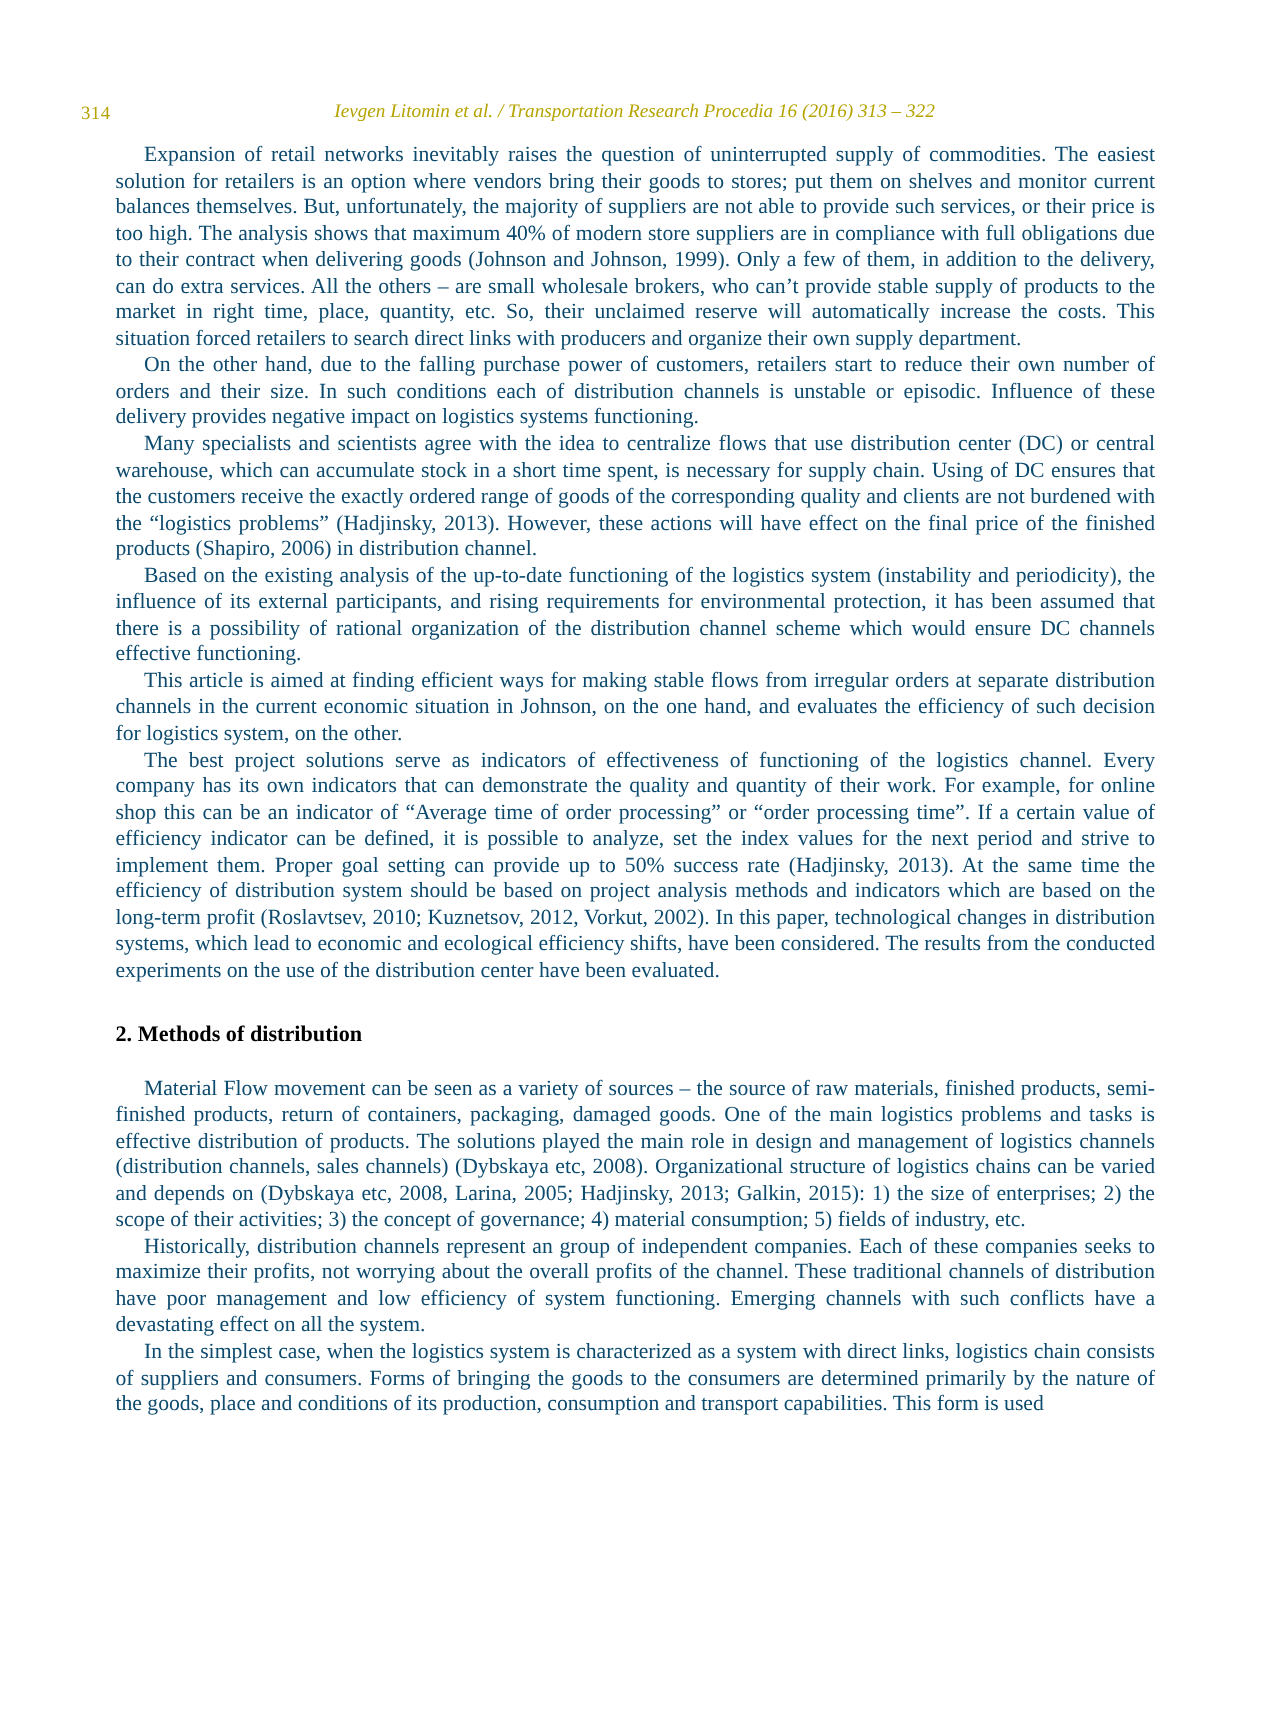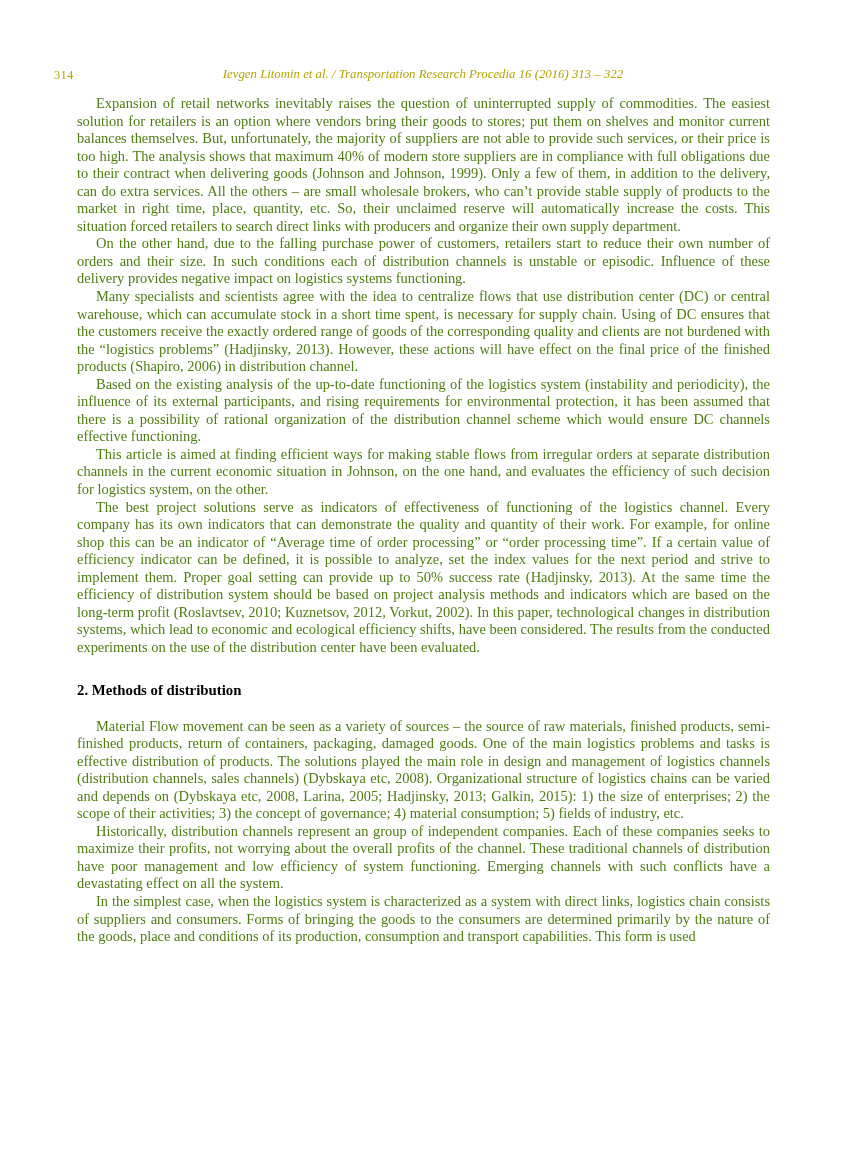--- a/index.html
+++ b/index.html
@@ -51,21 +51,21 @@
   }
   .sec-heading.second {
     margin-top: 25px;
     margin-bottom: 19px;
   }
   .content p {
     font-size: 14.45px;
     line-height: 17.55px;
     text-align: justify;
     text-indent: 19px;
-    color: #4d7c0f;
+    color: #0c4a6e;
   }
 </style>
 </head>
 <body>
 
 <div class="page">
 
   <div class="running-header">
     <span class="page-num">314</span>
     <span class="running-head">Ievgen Litomin et al. / Transportation Research Procedia 16 (2016) 313 – 322</span>

